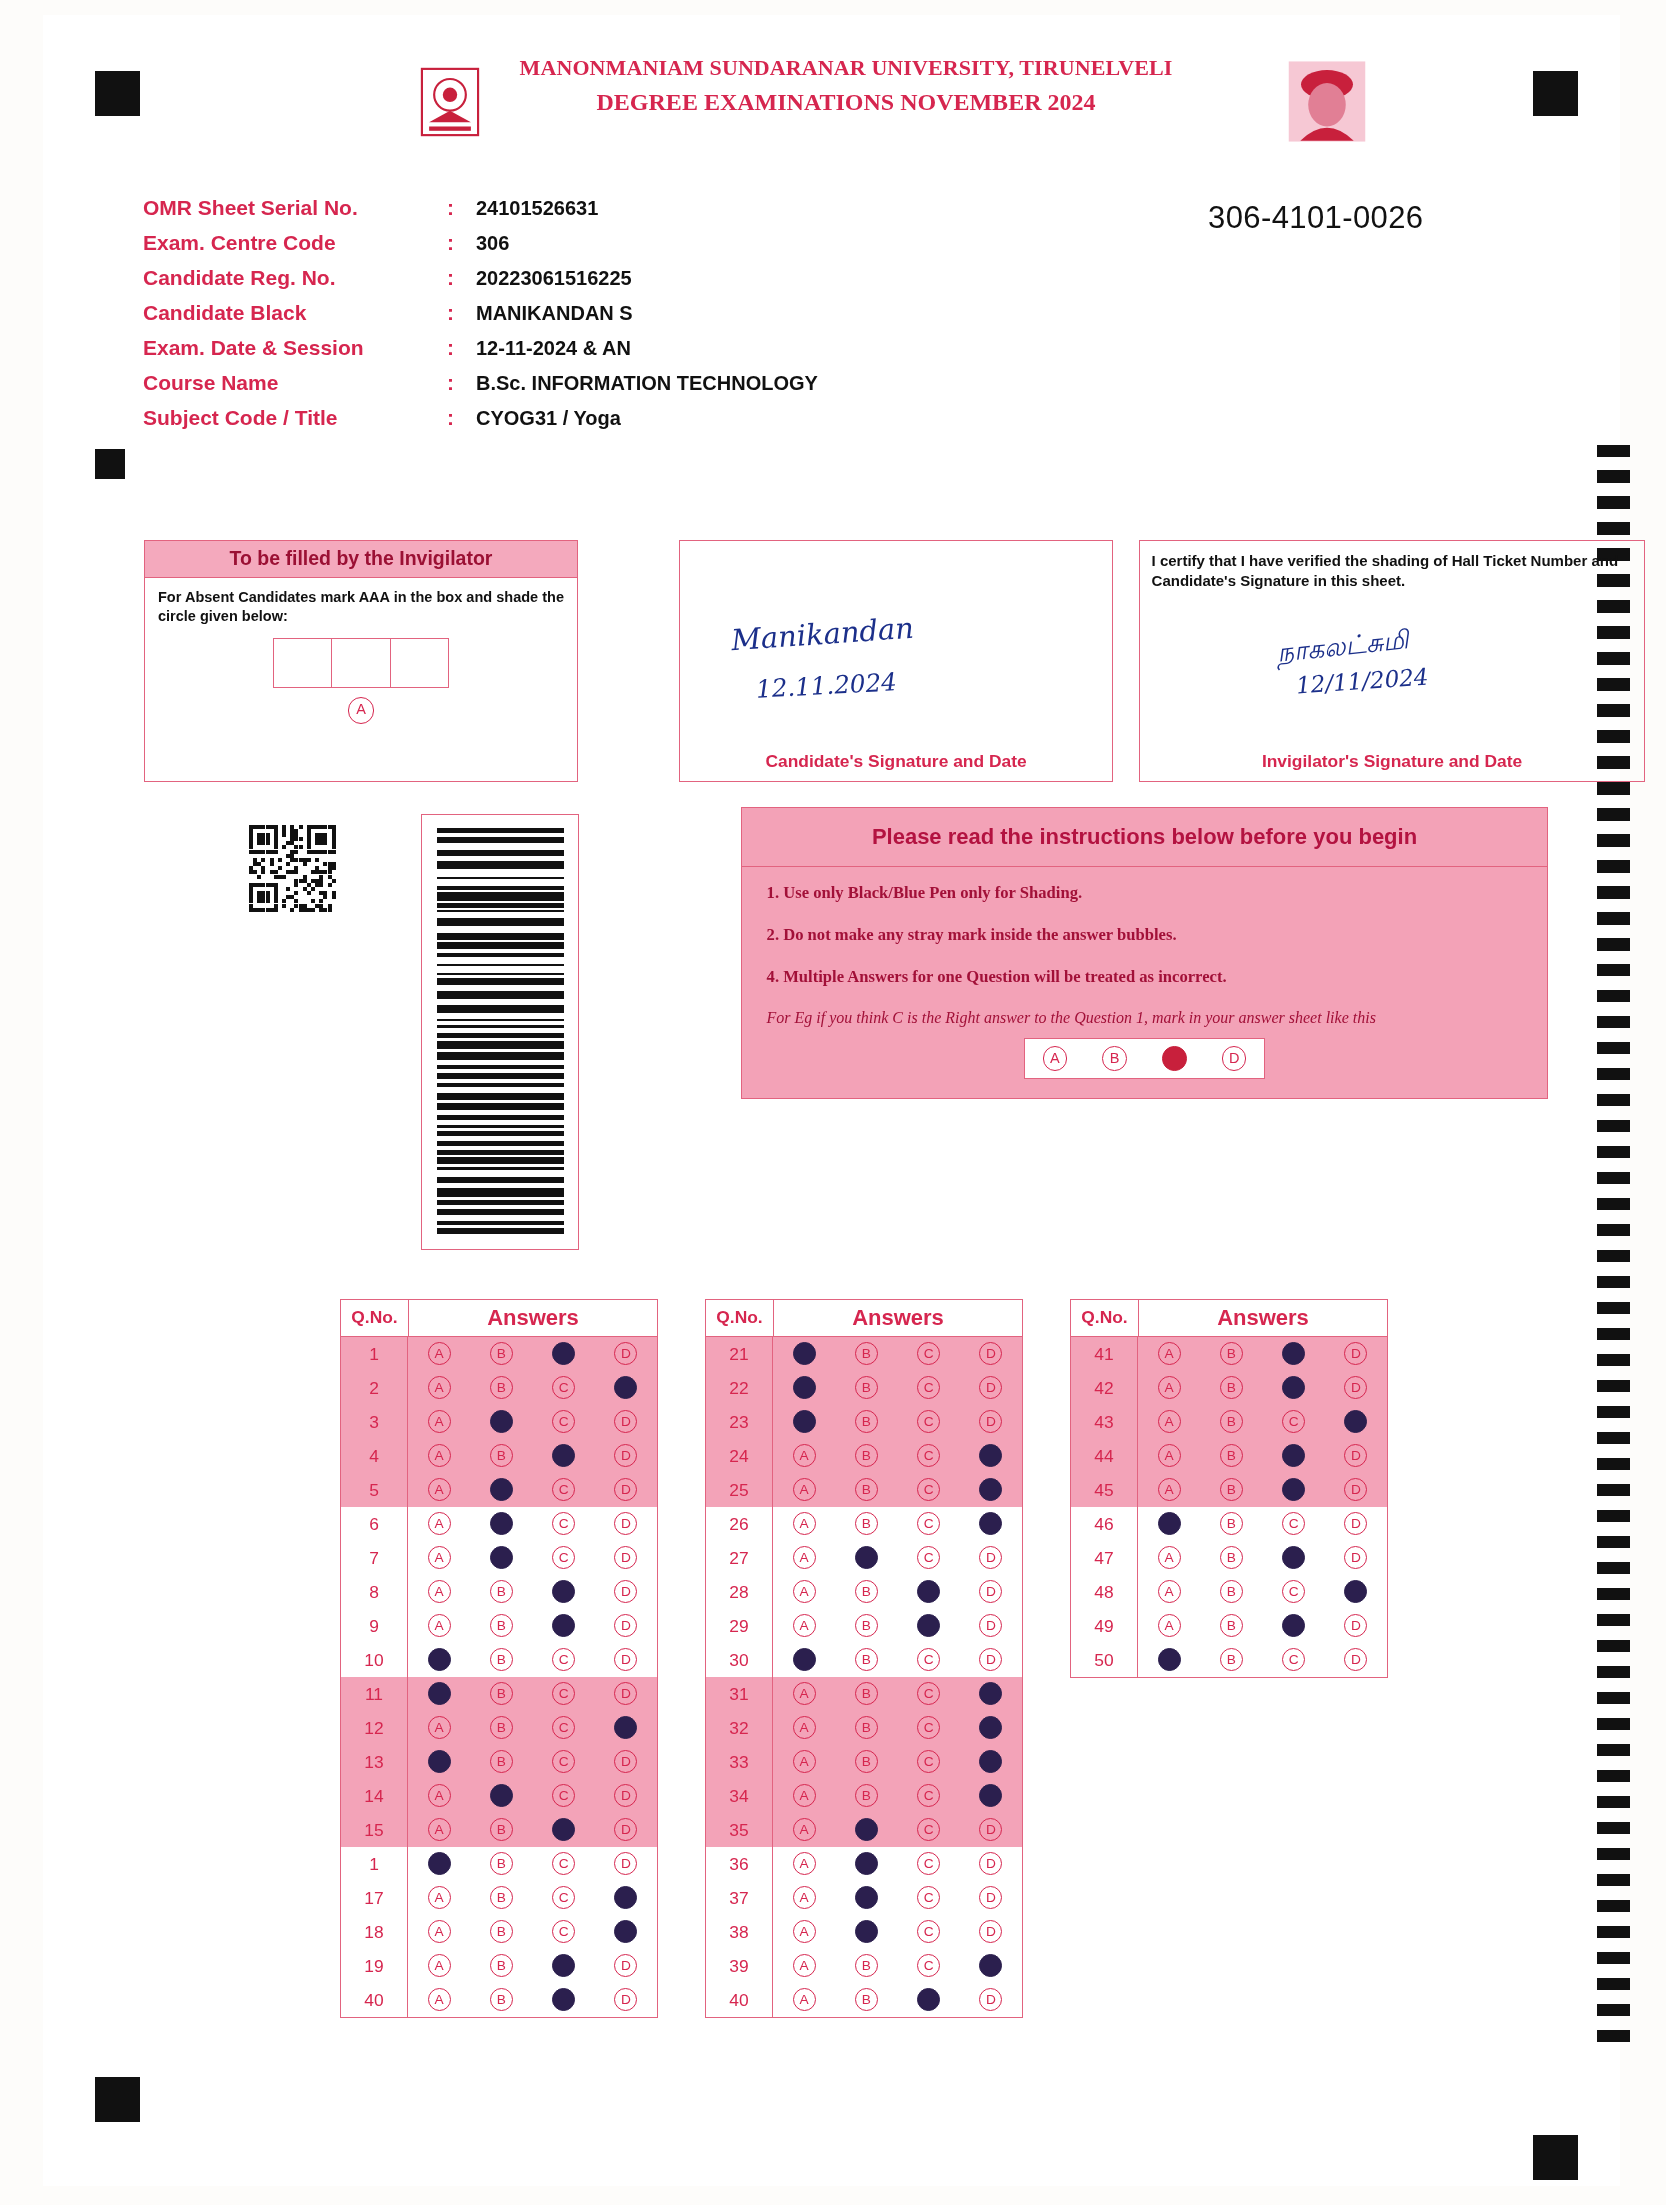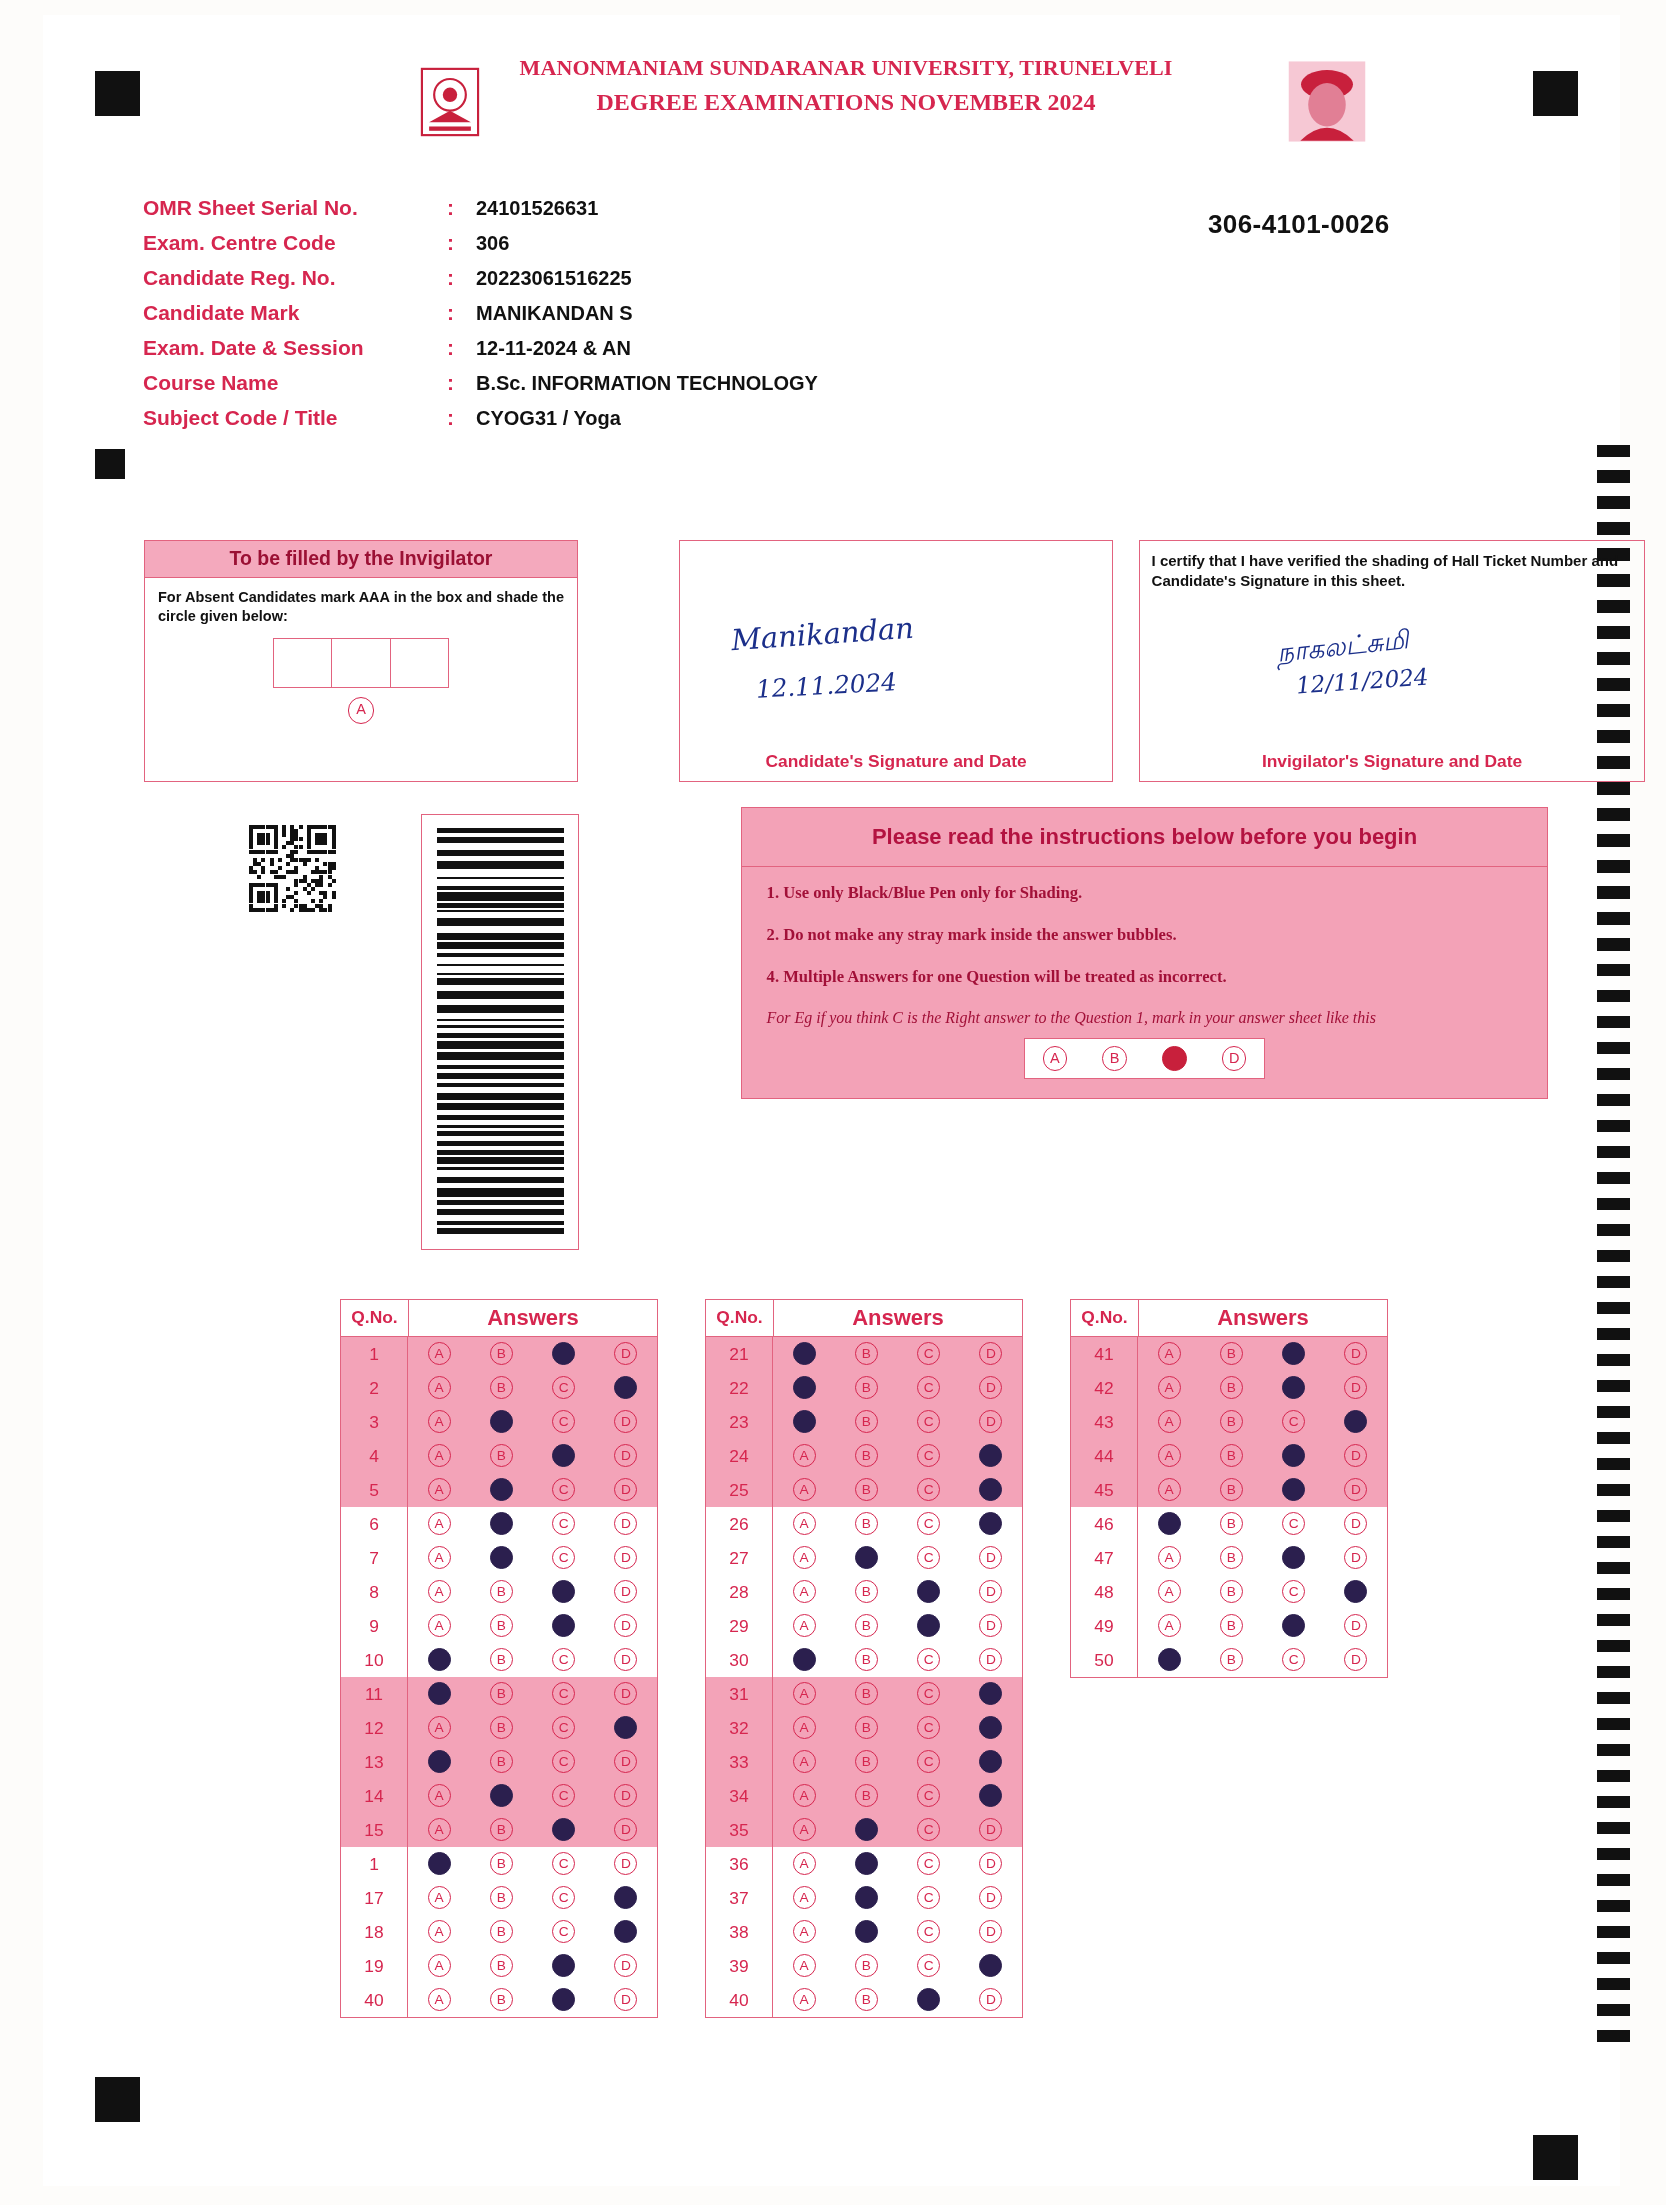--- a/index.html
+++ b/index.html
@@ -46,22 +46,22 @@
 
   
   .fields { position:absolute; left:100px; top:181px; width:1013px; }
   .frow { display:flex; align-items:baseline; margin-bottom:11px; }
   .flabel {
     width:304px; font-size:21px; font-weight:bold; color:#d6264f;
   }
   .fcolon { width:29px; font-size:21px; font-weight:bold; color:#d6264f; }
   .fvalue { font-size:20px; color:#111; font-weight:bold; }
   .bigcode {
-    position:absolute; left:1165px; top:194px;
-    font-size:26px; font-weight:bold; color:#111; letter-spacing:0.4px;
+    position:absolute; left:1165px; top:185px;
+    font-size:31px; font-weight:normal; color:#111; letter-spacing:0.4px;
   }
 
   
   .boxrow { position:absolute; left:101px; top:525px; width:1396px; height:246px; }
   .box { position:absolute; border:1.4px solid #e2637f; box-sizing:border-box; }
   .box-inv { left:0; top:0; width:434px; height:242px; }
   .inv-title {
     background:#f4a9bd; color:#9b1034; font-weight:bold; font-size:19.5px;
     text-align:center; padding:6.5px 0; border-bottom:1.4px solid #e2637f;
   }
@@ -264,21 +264,21 @@
         <div class="flabel">Exam. Centre Code</div>
         <div class="fcolon">:</div>
         <div class="fvalue">306</div>
       </div>
       <div class="frow">
         <div class="flabel">Candidate Reg. No.</div>
         <div class="fcolon">:</div>
         <div class="fvalue">20223061516225</div>
       </div>
       <div class="frow">
-        <div class="flabel">Candidate Mark</div>
+        <div class="flabel">Candidate Black</div>
         <div class="fcolon">:</div>
         <div class="fvalue">MANIKANDAN S</div>
       </div>
       <div class="frow">
         <div class="flabel">Exam. Date &amp; Session</div>
         <div class="fcolon">:</div>
         <div class="fvalue">12-11-2024 &amp; AN</div>
       </div>
       <div class="frow">
         <div class="flabel">Course Name</div>

